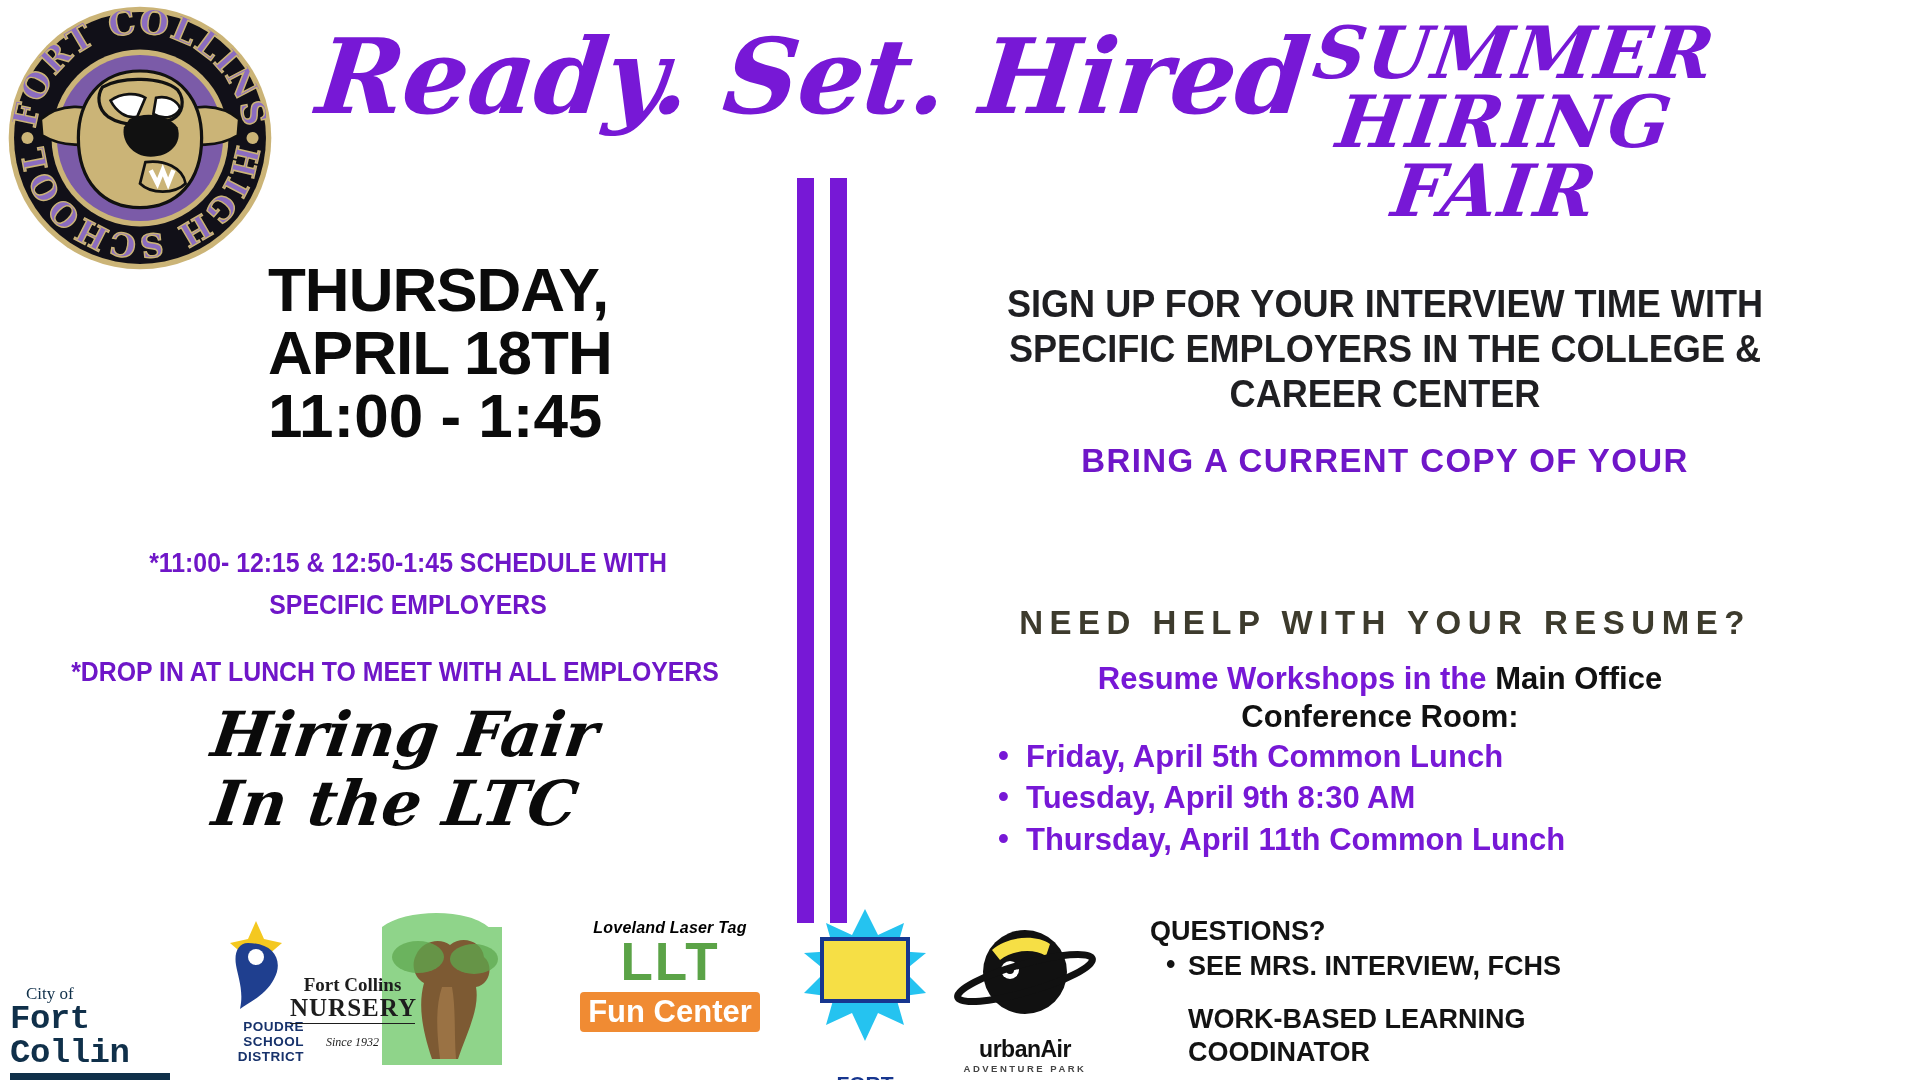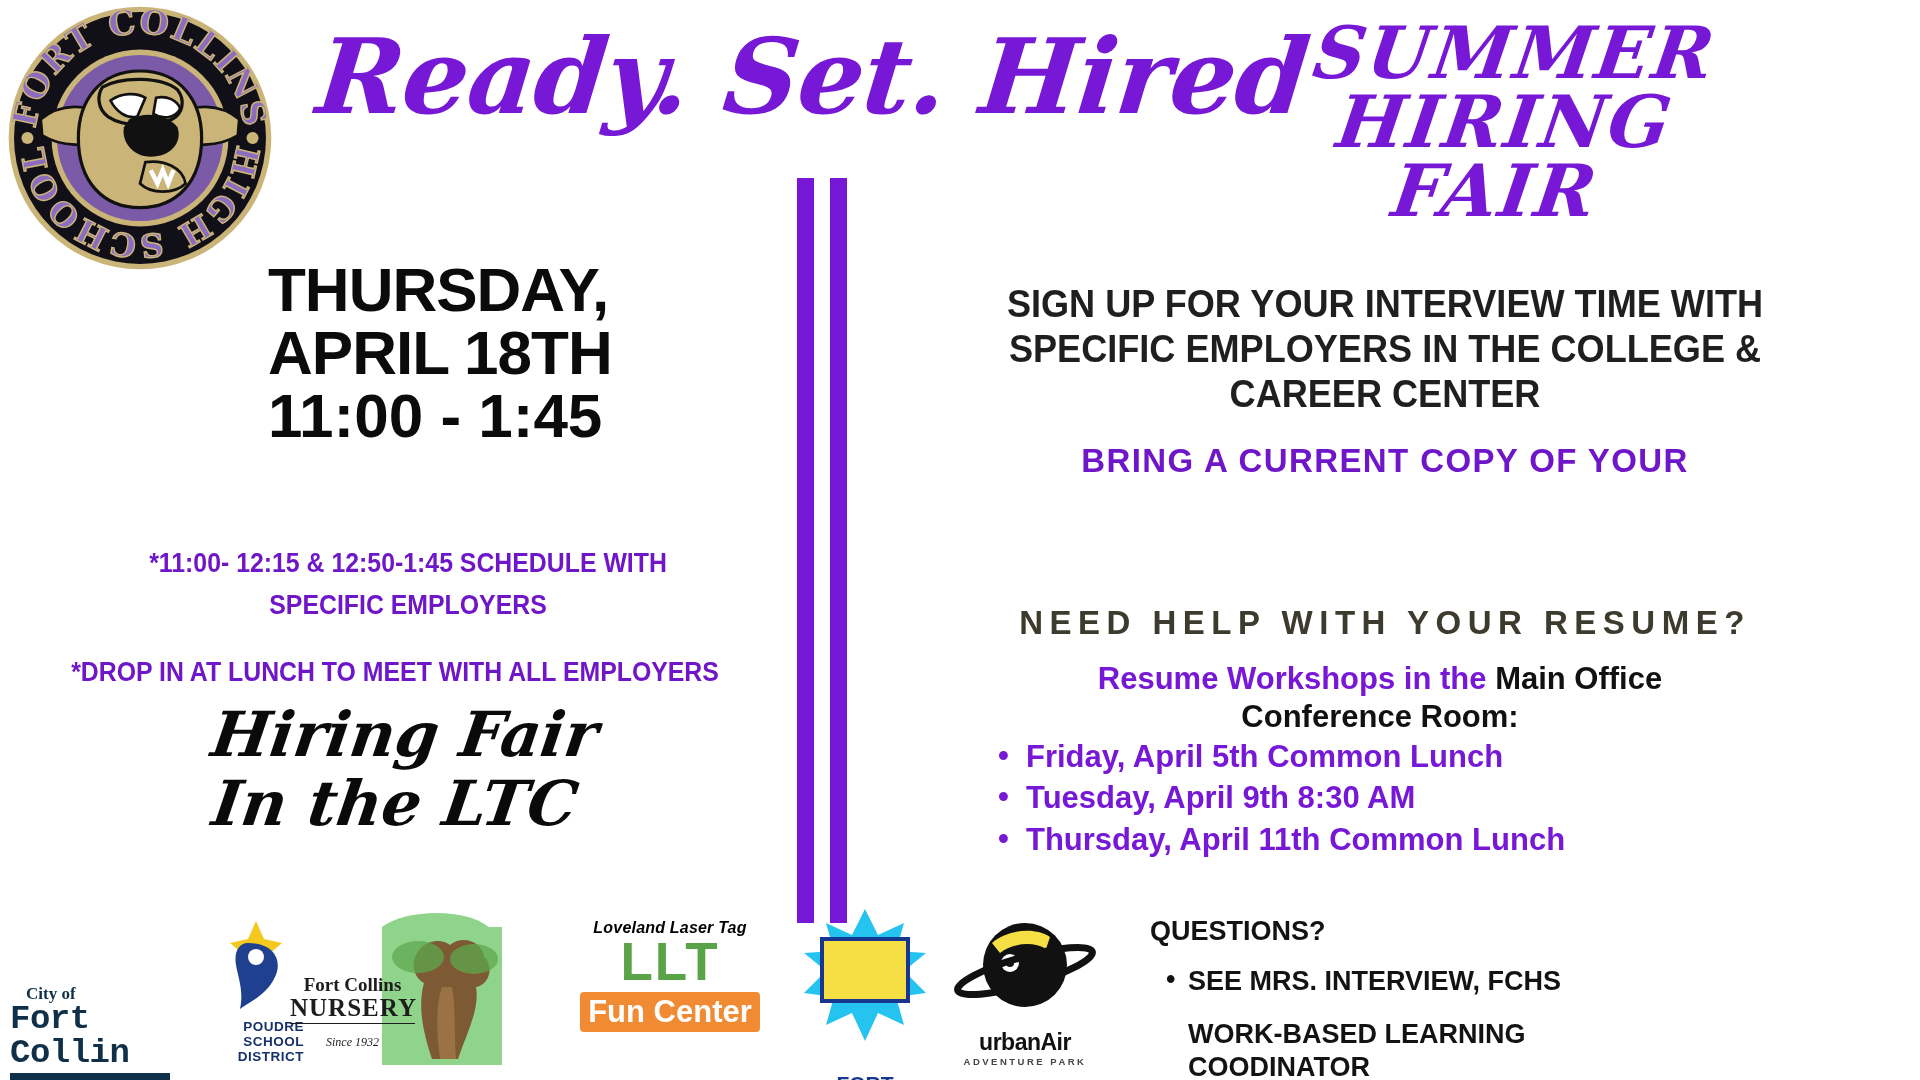--- a/index.html
+++ b/index.html
@@ -108,37 +108,37 @@
     color:#7718d6;position:relative;padding-left:4px;line-height:1.33;
   }
   .workshops li::before{
     content:"\2022";position:absolute;left:-24px;top:-1px;color:#7718d6;font-size:31px;
   }
 
   .questions{
     position:absolute;left:1150px;top:915px;width:620px;
     font-size:27px;line-height:1.22;font-weight:800;color:#131313;
   }
-  .questions .q{margin-bottom:17px;}
+  .questions .q{margin-bottom:2px;}
   .questions ul{margin:0;padding:0 0 0 38px;list-style:none;}
   .questions li{position:relative;}
   .questions li::before{
     content:"\2022";position:absolute;left:-22px;top:-2px;font-size:27px;
   }
 
   
   .sponsors{position:absolute;left:0px;top:905px;width:1080px;height:175px;}
   .sp{position:absolute;}
 
   .sp-city{left:10px;top:80px;width:165px;height:78px;}
   .sp-city .cityname{
     font-family:"Liberation Serif", serif;
     color:#10304a;line-height:1;
   }
-  .sp-city .c1{font-size:17px;font-weight:700;padding-left:16px;}
+  .sp-city .c1{font-size:17px;font-weight:400;padding-left:16px;}
   .sp-city .c2{font-size:34px;font-weight:700;letter-spacing:-0.5px;font-family:Liberation Mono, monospace;}
   .sp-city .cbar{height:7px;background:#10304a;width:160px;margin-top:3px;}
 
   .sp-psd{left:184px;top:12px;width:120px;height:150px;text-align:right;}
   .sp-psd .psdtxt{
     font-family:"Liberation Sans", sans-serif;
     color:#17326b;font-weight:700;font-size:13.5px;line-height:1.12;
     letter-spacing:.5px;margin-top:2px;
   }
 
@@ -154,21 +154,21 @@
   .sp-llt{left:570px;top:14px;width:200px;height:150px;text-align:center;}
   .sp-llt .l1{font-size:16px;font-weight:700;color:#000000;letter-spacing:.2px;font-style:italic;}
   .sp-llt .l2{font-size:53px;font-weight:800;color:#5ba347;letter-spacing:2px;line-height:.95;}
   .sp-llt .l3{
     background:#f08b33;color:#fff;font-weight:800;font-size:31px;
     border-radius:4px;padding:2px 8px;display:inline-block;margin-top:5px;}
 
   .sp-fun{left:800px;top:4px;width:130px;height:160px;text-align:center;}
   .sp-fun .f1{font-size:21px;font-weight:800;color:#17368f;line-height:1;}
 
-  .sp-ua{left:950px;top:10px;width:150px;height:150px;text-align:center;}
+  .sp-ua{left:950px;top:17px;width:150px;height:150px;text-align:center;}
   .sp-ua .u1{font-size:23px;font-weight:700;color:#111;letter-spacing:-.5px;}
   .sp-ua .u2{font-size:9.5px;font-weight:700;color:#444;letter-spacing:2.5px;}
 </style>
 </head>
 <body>
 
 <div class="poster">
 
   <div class="fchs-logo">
     <svg viewBox="0 0 200 200" xmlns="http://www.w3.org/2000/svg">

